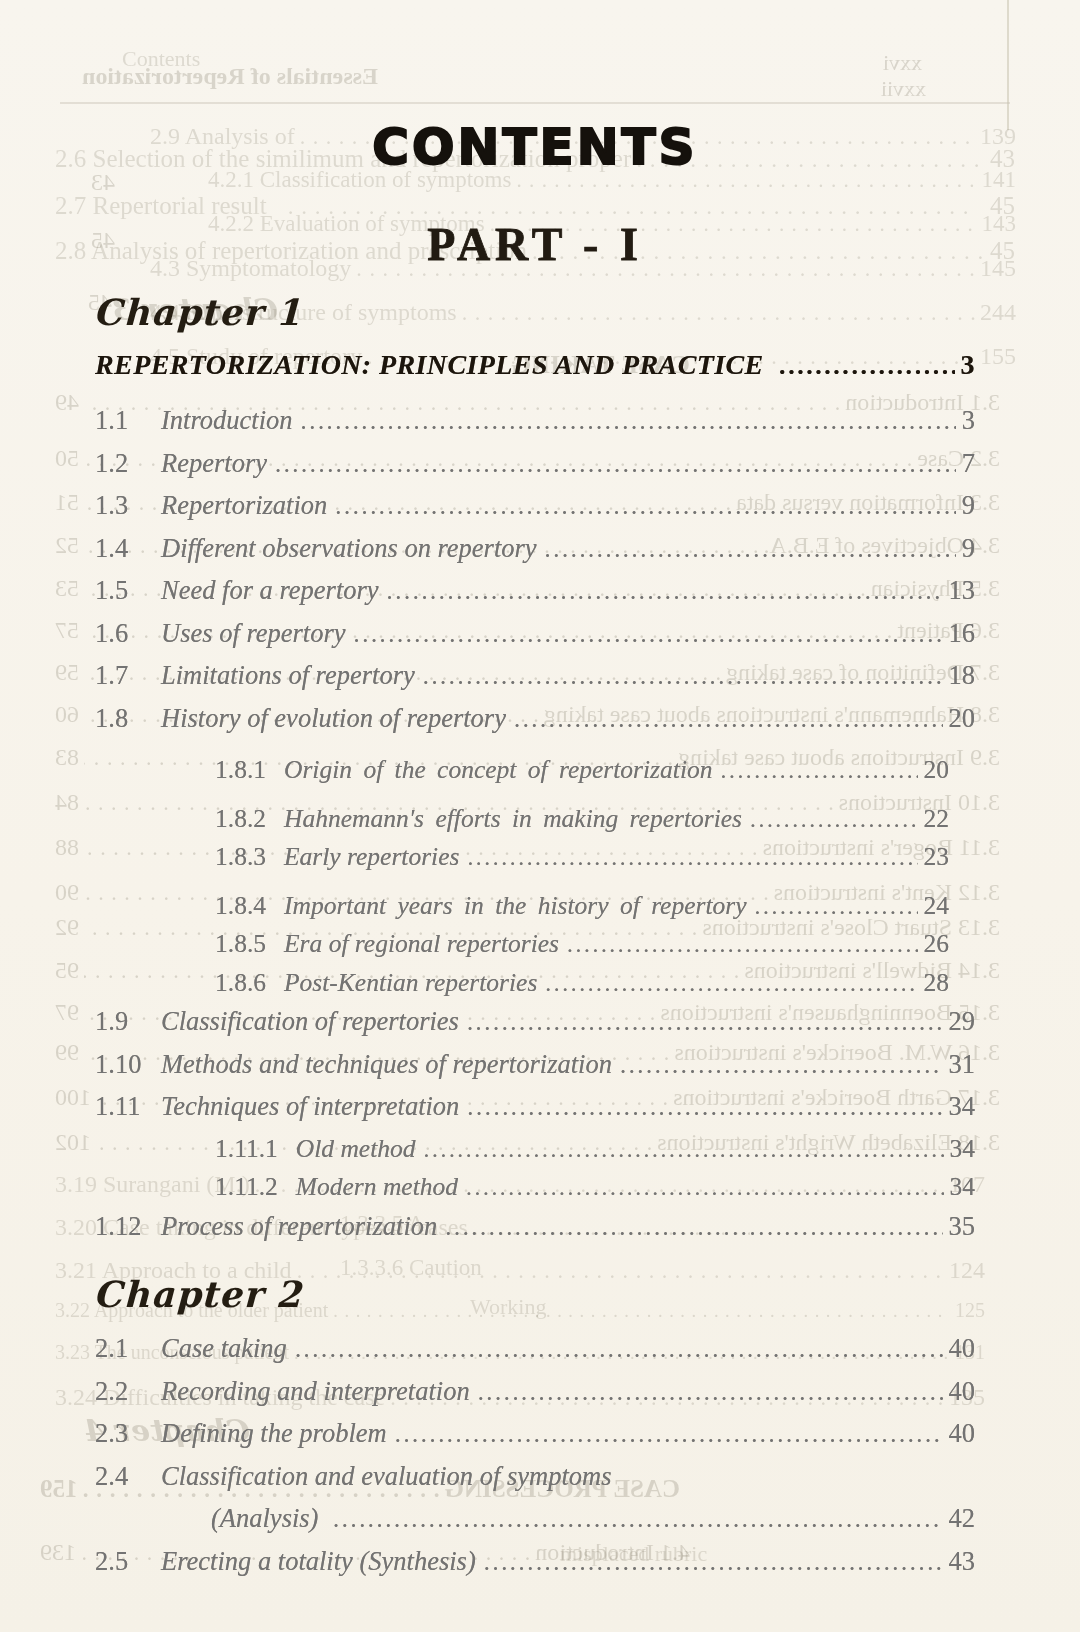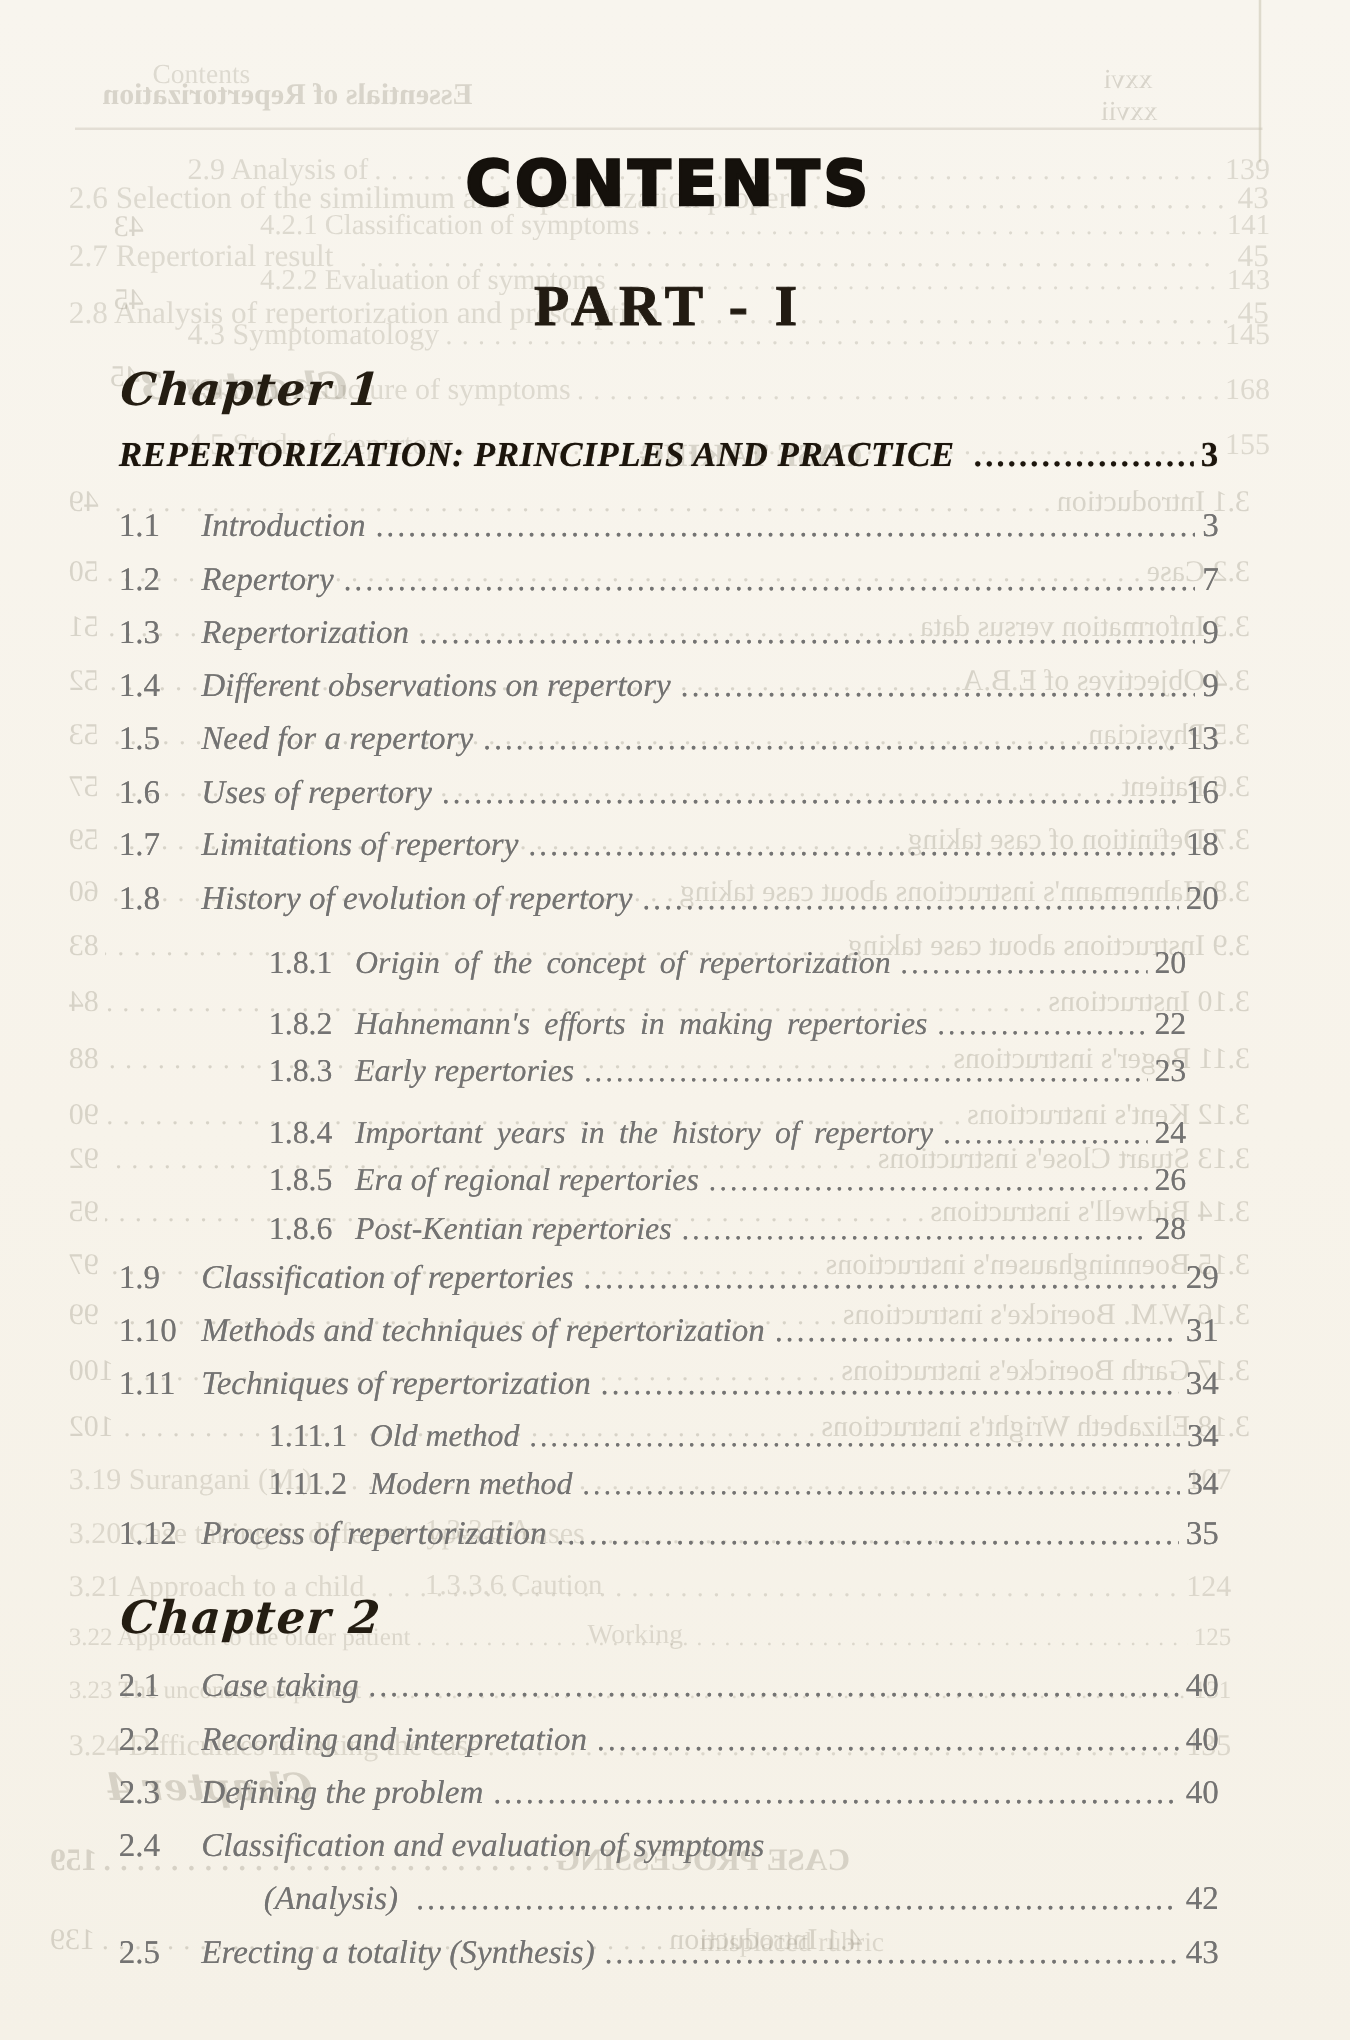--- a/index.html
+++ b/index.html
@@ -124,21 +124,21 @@
         <span class="g-page">45</span>
       </div>
       <div class="ghost normal" style="left: 150px; top: 256px; width: 866px; font-size: 24px;">
         <span class="g-text">4.3   Symptomatology</span>
         <span class="dots"></span>
         <span class="g-page">145</span>
       </div>
       <div class="ghost normal" style="left: 150px; top: 300px; width: 866px; font-size: 24px;">
         <span class="g-text">4.4   Superstructure of symptoms</span>
         <span class="dots"></span>
-        <span class="g-page">168</span>
+        <span class="g-page">244</span>
       </div>
       <div class="ghost normal" style="left: 150px; top: 344px; width: 866px; font-size: 24px;">
         <span class="g-text">4.5   Study of repertory</span>
         <span class="dots"></span>
         <span class="g-page">155</span>
       </div>
       <div class="ghost mirrored" style="left: 55px; top: 170px; width: 60px; font-size: 24px;">
         <span class="g-text">43</span>
       </div>
       <div class="ghost mirrored" style="left: 55px; top: 228px; width: 60px; font-size: 24px;">
@@ -401,21 +401,21 @@
             <span class="pagenum">29</span>
           </div>
           <div class="row">
             <span class="num">1.10</span>
             <span class="etitle">Methods and techniques of repertorization</span>
             <span class="dots"></span>
             <span class="pagenum">31</span>
           </div>
           <div class="row">
             <span class="num">1.11</span>
-            <span class="etitle">Techniques of repertorization</span>
+            <span class="etitle">Techniques of interpretation</span>
             <span class="dots"></span>
             <span class="pagenum">34</span>
           </div>
           <div class="row sub">
             <span class="num">1.11.1</span>
             <span class="etitle">Old method</span>
             <span class="dots"></span>
             <span class="pagenum">34</span>
           </div>
           <div class="row sub">

